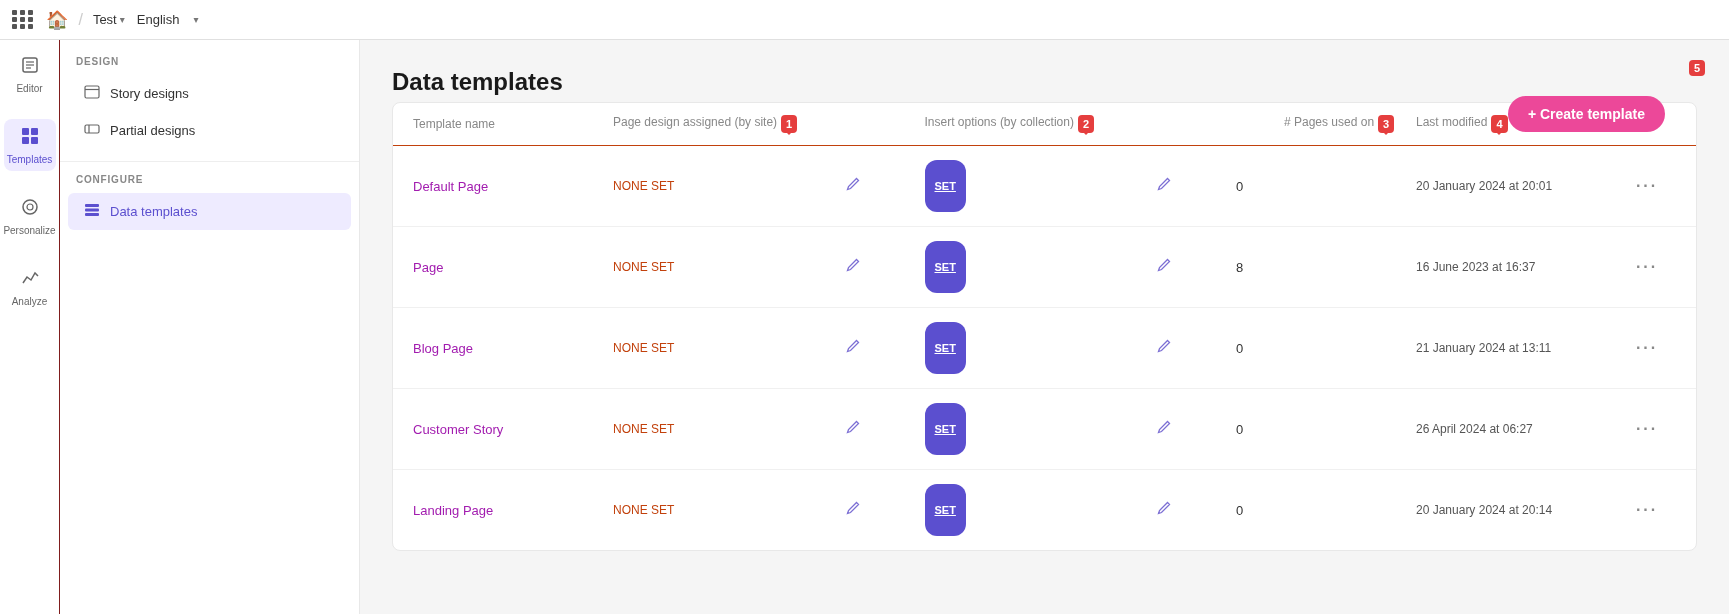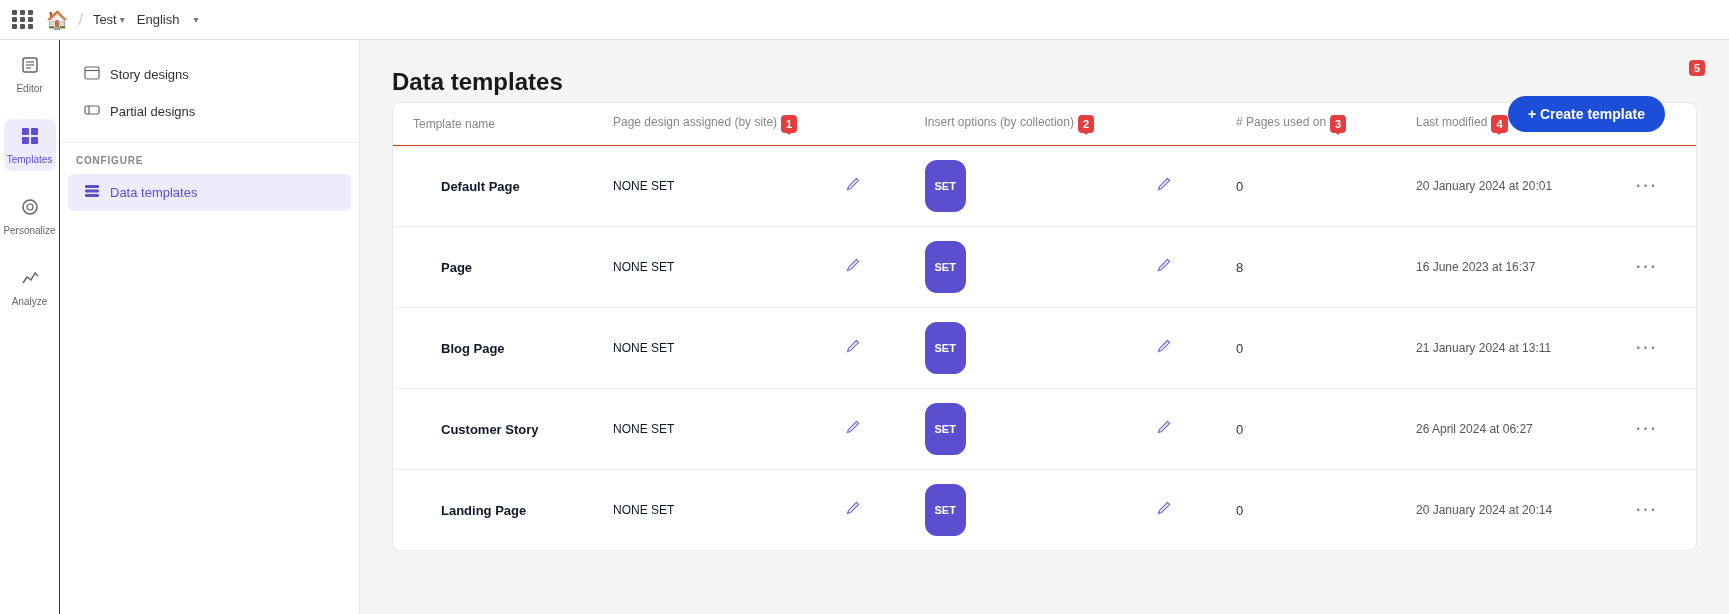--- a/index.html
+++ b/index.html
@@ -105,21 +105,21 @@
     }
     .page-subtitle {
       font-size: 13px;
       color: #777;
       margin-bottom: 24px;
     }
     .create-btn {
       position: absolute;
       top: 28px;
       right: 32px;
-      background: #1d4ed8;
+      background: #ec4899;
       color: #fff;
       border: none;
       border-radius: 20px;
       padding: 10px 20px;
       font-size: 14px;
       font-weight: 600;
       cursor: pointer;
       display: flex;
       align-items: center;
       gap: 6px;
@@ -161,30 +161,31 @@
       position: relative;
     }
     .table-data-row {
       display: grid;
       grid-template-columns: 200px 1fr 80px 1fr 80px 180px 220px 40px;
       padding: 14px 20px;
       border-bottom: 1px solid #f0f0f0;
       align-items: center;
     }
     .table-data-row:last-child { border-bottom: none; }
-    .cell-name { font-size: 13px; color: #0f172a; font-weight: 700; margin-left: 28px; }
-    .cell-none-set { font-size: 12px; color: #0f172a; }
+    .cell-name { font-size: 13px; color: #a21caf; font-weight: 400; }
+    .cell-none-set { font-size: 12px; color: #c2410c; }
     .cell-badge {
       display: inline-block;
       background: #5b4fcf;
       color: #fff;
       border-radius: 12px;
       padding: 20px 10px;
       font-size: 11px;
       font-weight: 600;
+      text-decoration: underline;
     }
     .cell-count { font-size: 13px; color: #333; }
     .cell-date { font-size: 12px; color: #555; }
     .more-icon { color: #888; cursor: pointer; font-size: 16px; letter-spacing: 2px; font-weight: 700; }
     .header-with-badge { display: flex; align-items: flex-start; gap: 4px; }
   </style>
 </head>
 <body>
 
 <div class="top-nav">
@@ -251,20 +252,21 @@
       <span class="sidebar-item-icon">
         <svg width="20" height="20" viewBox="0 0 20 20" fill="none">
             <polyline points="3,15 7,9 11,12 15,5 18,8" stroke="#666" stroke-width="1.5" fill="none"></polyline>
           </svg>
       </span>
       <span class="sidebar-item-label">Analyze</span>
     </div>
   </div>
 
   <div class="left-panel">
+    <div class="left-section-title">DESIGN</div>
     <div class="left-menu-item">
       <span class="menu-icon">
         <svg width="16" height="16" viewBox="0 0 16 16" fill="none">
             <rect x="1" y="2" width="14" height="12" rx="1.5" stroke="#666" stroke-width="1.2" fill="none"></rect>
             <line x1="1" y1="5.5" x2="15" y2="5.5" stroke="#666" stroke-width="1.2"></line>
           </svg>
       </span>
       <span>Story designs</span>
     </div>
     <div class="left-menu-item">
@@ -313,21 +315,21 @@
         </div>
         <div class="table-header-cell"></div>
         <div class="table-header-cell header-with-badge" style="display:flex;gap:4px;align-items:flex-start;">
           <span>Insert options (by collection)</span>
           <span style="background:#e53e3e;color:#fff;border-radius:4px;font-size:11px;font-weight:700;padding:2px 5px;line-height:1.3;position:relative;flex-shrink:0;">
             <span>2</span>
             <span style="position:absolute;bottom:-6px;left:50%;transform:translateX(-50%);border:4px solid transparent;border-top-color:#e53e3e;"></span>
           </span>
         </div>
         <div class="table-header-cell"></div>
-        <div class="table-header-cell header-with-badge" style="display:flex;align-items:flex-start;">
+        <div class="table-header-cell header-with-badge" style="display:flex;align-items:flex-start;margin-left:48px;">
           <span># Pages used on</span>
           <span style="background:#e53e3e;color:#fff;border-radius:4px;font-size:11px;font-weight:700;padding:2px 5px;line-height:1.3;position:relative;flex-shrink:0;">
             <span>3</span>
             <span style="position:absolute;bottom:-6px;left:50%;transform:translateX(-50%);border:4px solid transparent;border-top-color:#e53e3e;"></span>
           </span>
         </div>
         <div class="table-header-cell header-with-badge" style="display:flex;gap:4px;align-items:flex-start;">
           <span>Last modified</span>
           <span style="background:#e53e3e;color:#fff;border-radius:4px;font-size:11px;font-weight:700;padding:2px 5px;line-height:1.3;position:relative;flex-shrink:0;">
             <span>4</span>

